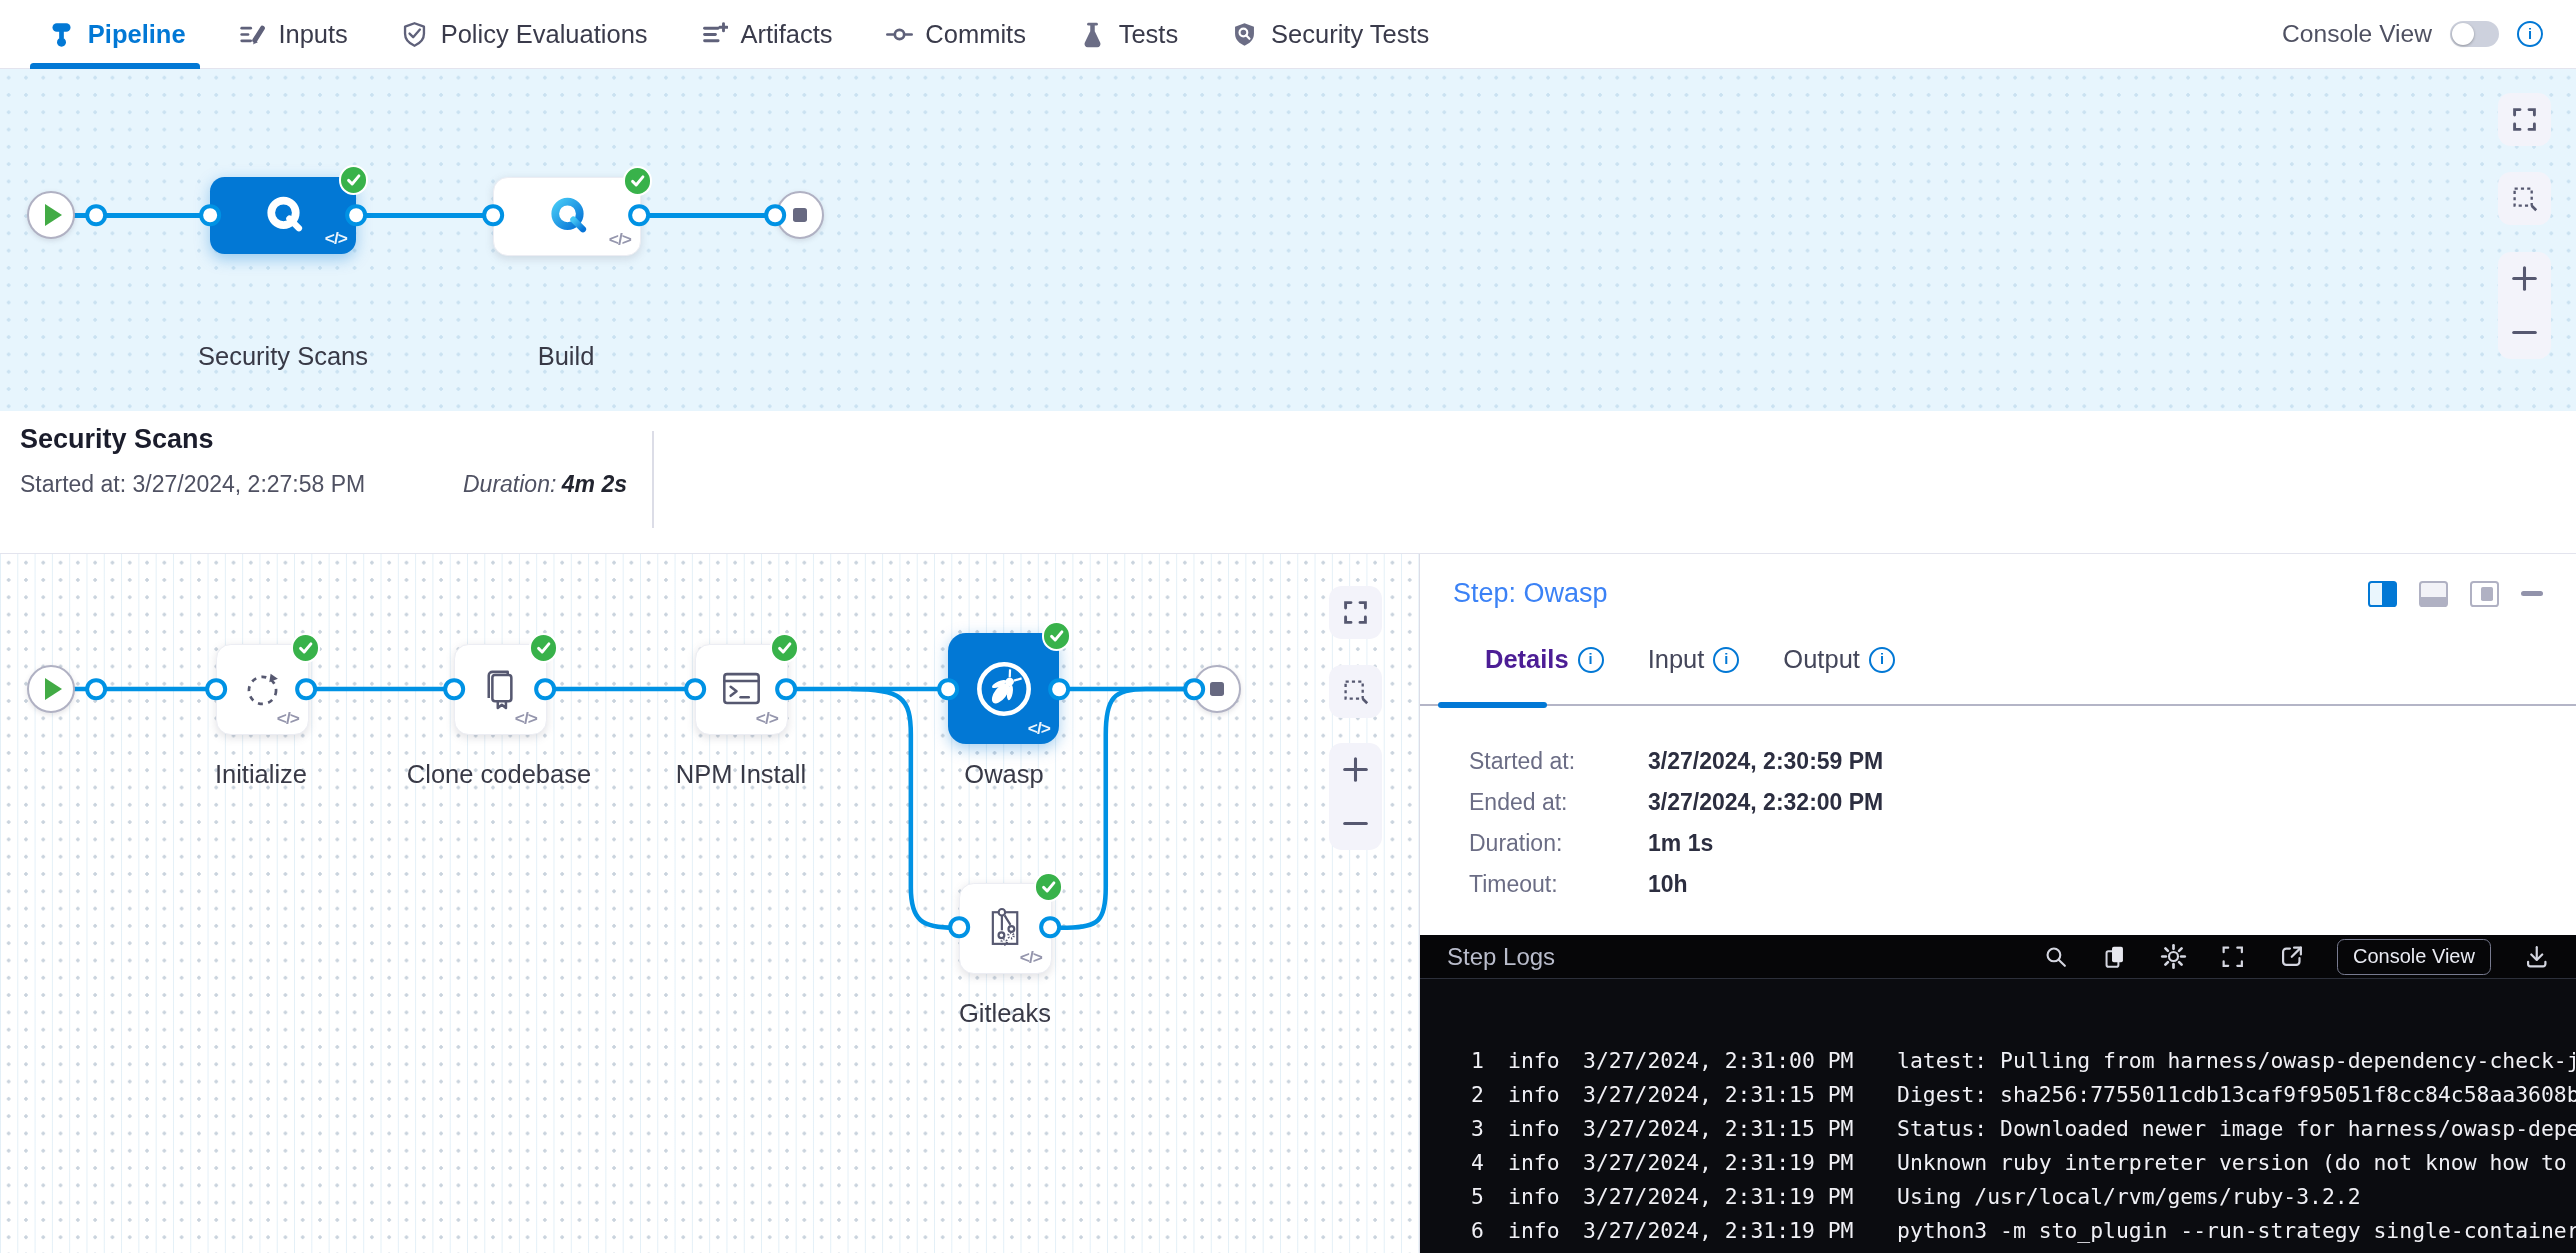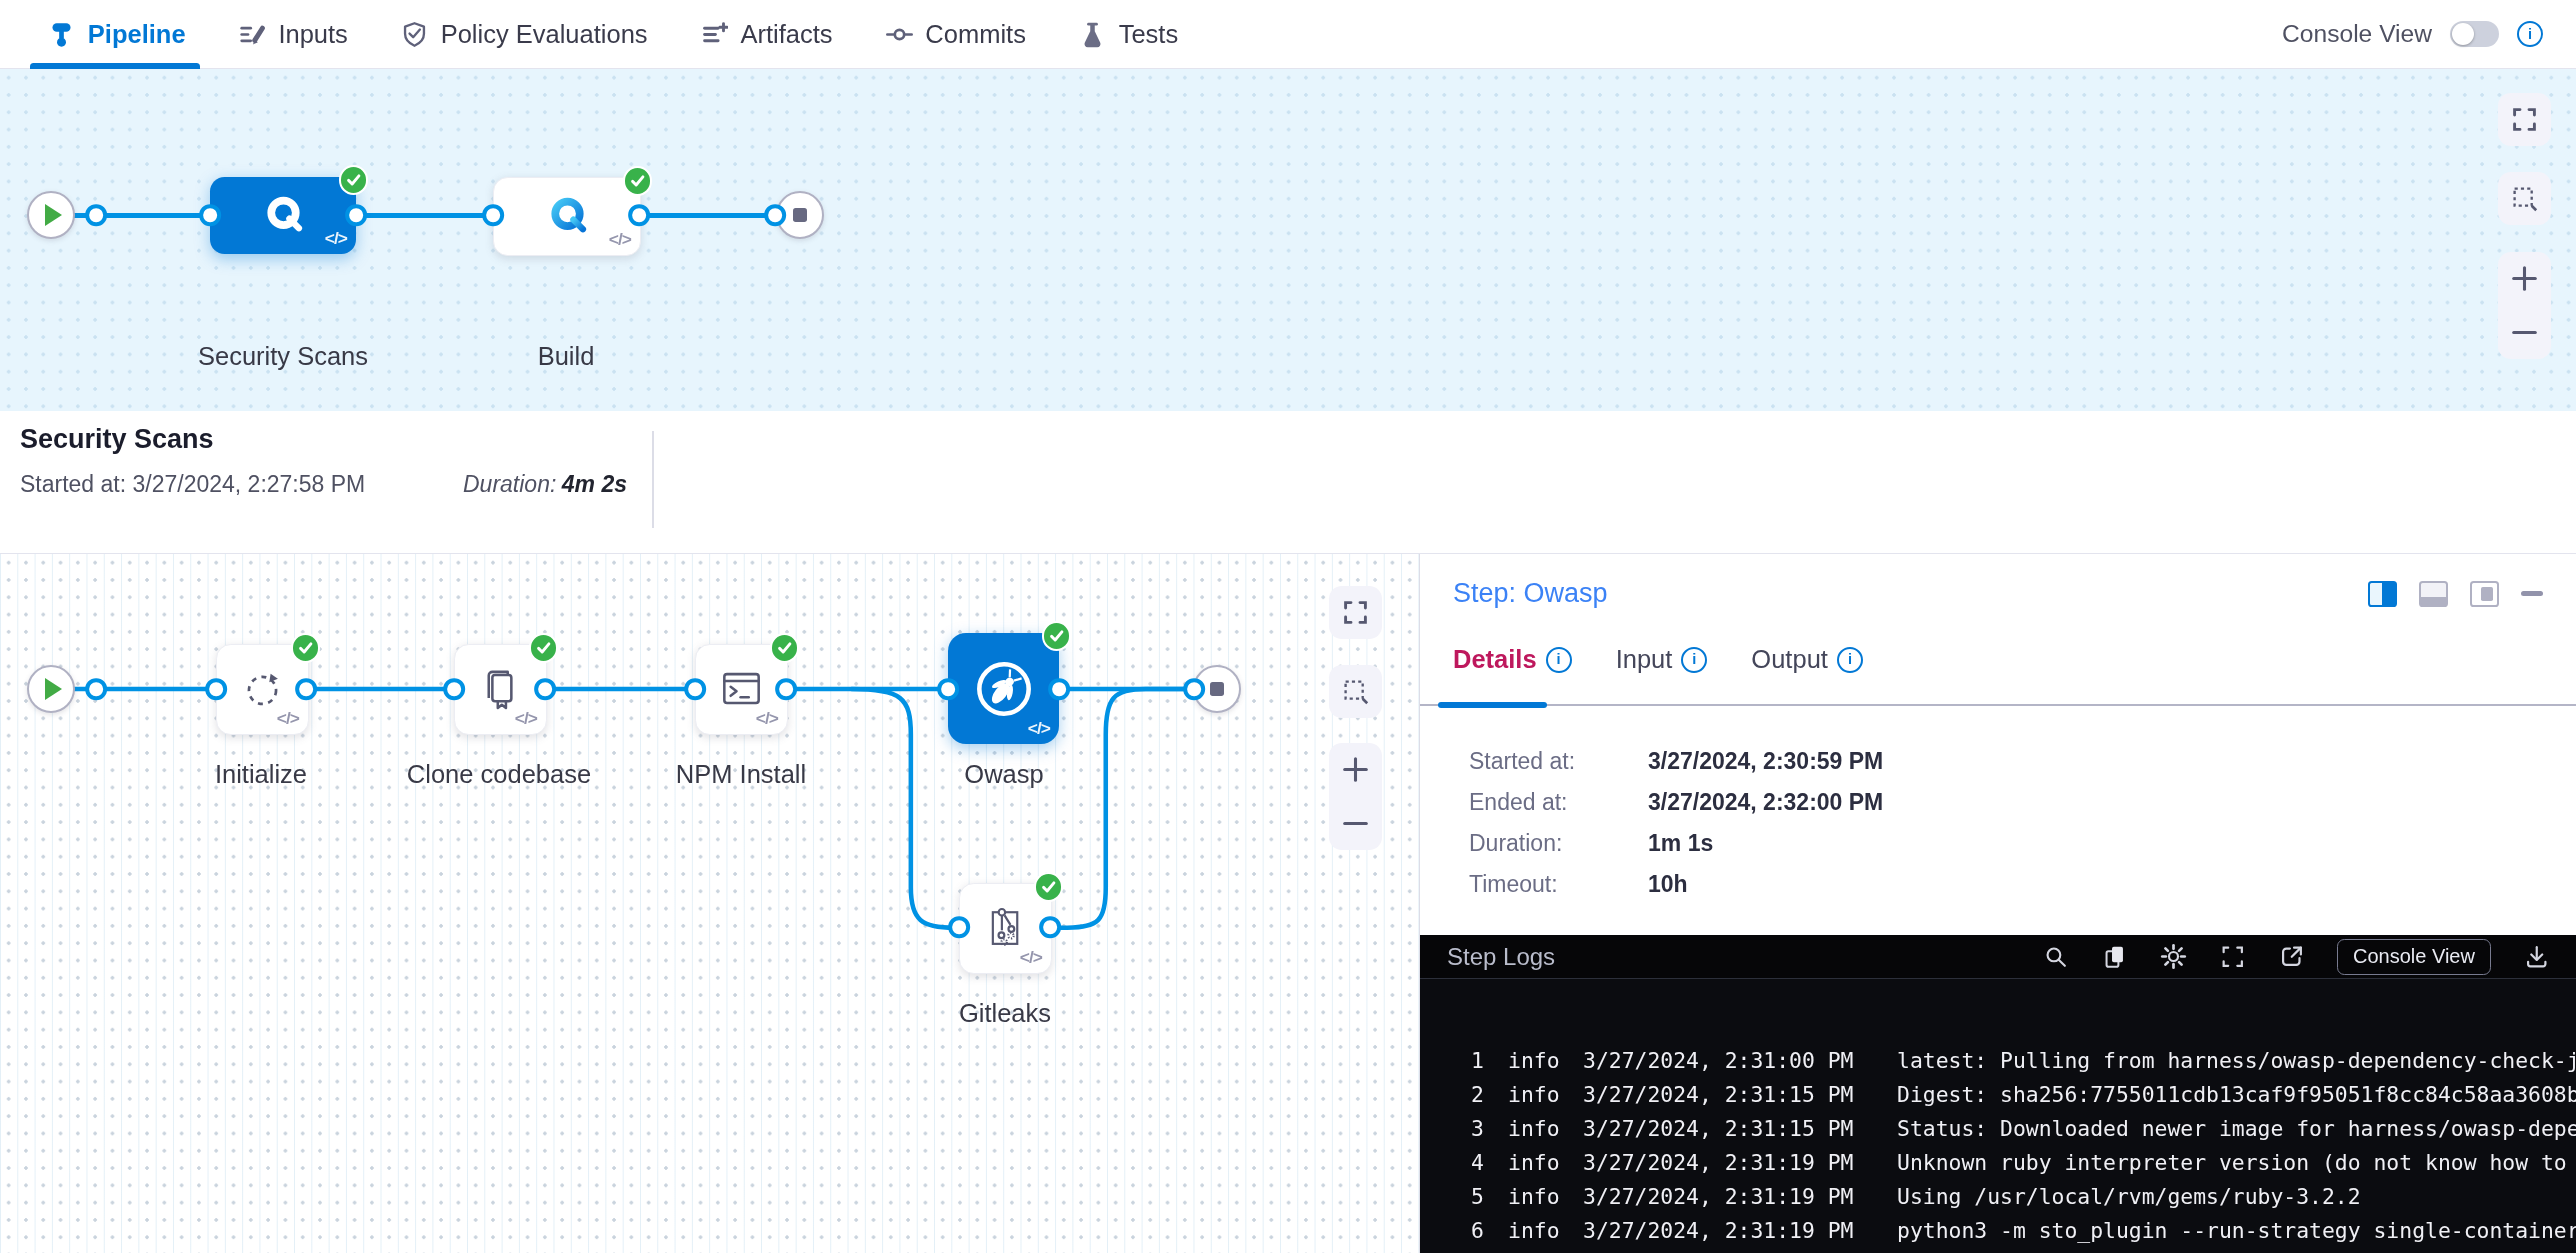--- a/index.html
+++ b/index.html
@@ -55,21 +55,21 @@
   .panel-title{position:absolute;left:33px;top:24px;font-size:27px;color:#3b82f6;}
   .layout-icons{position:absolute;right:33px;top:27px;display:flex;align-items:center;gap:22px;}
   .li-box{width:29px;height:25.5px;border-radius:3.6px;box-sizing:border-box;cursor:pointer;}
   .li-right{border:2.3px solid #0278d5;background:linear-gradient(to right,#eaf6fd 50%,#0278d5 50%);}
   .li-bottom{border:2.3px solid #b0b1c3;background:linear-gradient(to bottom,#f2f2f7 62%,#b0b1c3 62%);}
   .li-float{border:2.3px solid #b0b1c3;background:#fff;position:relative;}
   .li-float::after{content:"";position:absolute;right:3.6px;top:3.6px;width:12px;height:14.6px;background:#b0b1c3;border-radius:1.8px;}
   .li-dash{width:22px;height:4.6px;border-radius:2.7px;background:#9293ab;cursor:pointer;}
   .tabs{position:absolute;left:33px;top:91px;display:flex;align-items:center;gap:44px;}
   .tab{display:flex;align-items:center;gap:9px;font-size:25.5px;color:#44465a;cursor:pointer;}
-  .tab.active .tab-label{font-weight:bold;color:#be185d;}
+  .tab.active .tab-label{font-weight:bold;color:#4c1d95;margin-left:32px;}
   .tabs-underline{position:absolute;left:18px;top:148px;width:109px;height:6.4px;border-radius:3.6px;background:#0278d5;z-index:2;}
   .tabs-divider{position:absolute;left:0;right:0;top:150px;height:2.3px;background:#b4b5c7;}
   .detail-rows{position:absolute;left:49px;top:187px;}
   .drow{display:flex;height:41px;align-items:center;font-size:23px;}
   .drow .dlabel{width:179px;color:#6b6d85;}
   .drow .dvalue{color:#2c2e40;font-weight:bold;}
 
   
   .step-logs{position:absolute;left:0;right:0;top:381px;bottom:0;background:#0b0c10;}
   .logs-bar{height:44px;background:#060608;display:flex;align-items:center;padding:0 27px;box-sizing:border-box;border-bottom:1.4px solid #2c2f3a;color:#b9bccb;font-size:24px;}
@@ -144,20 +144,30 @@
         <span>Commits</span>
       </div>
       <div class="nav-item">
         <span>
           <svg width="27" height="27" viewBox="0 0 30 30">
               <path d="M12.5 3.5 h5 v8 l6 12.5 a3.6 3.6 0 0 1 -3.2 5.2 h-10.6 a3.6 3.6 0 0 1 -3.2 -5.2 l6 -12.5 z" fill="#6b6d85"></path>
               <line x1="10.5" y1="3.5" x2="19.5" y2="3.5" stroke="#6b6d85" stroke-width="3" stroke-linecap="round"></line>
             </svg>
         </span>
         <span>Tests</span>
+      </div>
+      <div class="nav-item">
+        <span>
+          <svg width="27" height="27" viewBox="0 0 30 30">
+              <path d="M15 2.5 l10.5 3.8 v8 c0 7 -5.3 11 -10.5 13.2 c-5.2 -2.2 -10.5 -6.2 -10.5 -13.2 v-8 z" fill="#6b6d85"></path>
+              <circle cx="13.8" cy="12.8" r="4.3" fill="none" stroke="#fff" stroke-width="2.4"></circle>
+              <line x1="16.8" y1="15.8" x2="20.5" y2="19.8" stroke="#fff" stroke-width="2.4" stroke-linecap="round"></line>
+            </svg>
+        </span>
+        <span>Security Tests</span>
       </div>
     </div>
     <div class="nav-right">
       <span>Console View</span>
       <span class="toggle">
           <span class="knob"></span>
         </span>
       <span class="info-i">i</span>
     </div>
   </nav>

